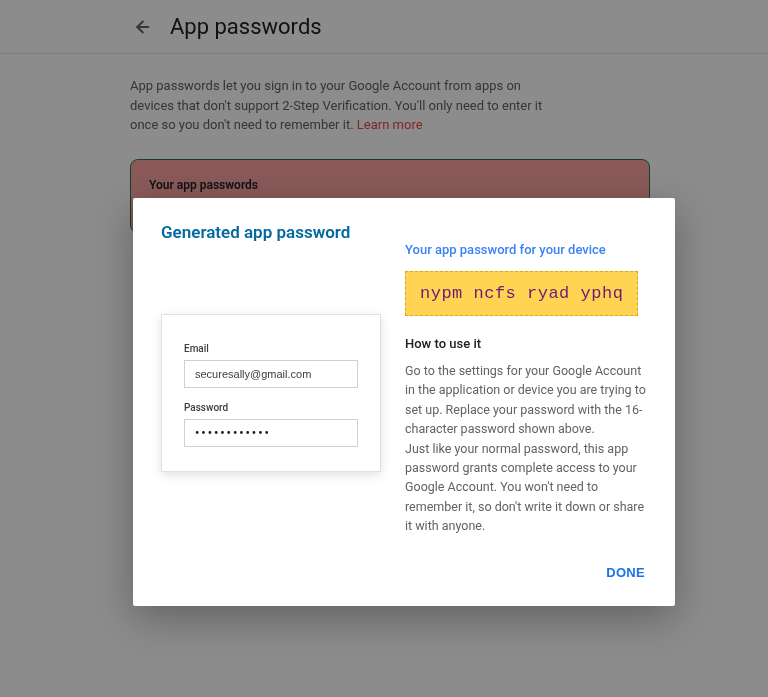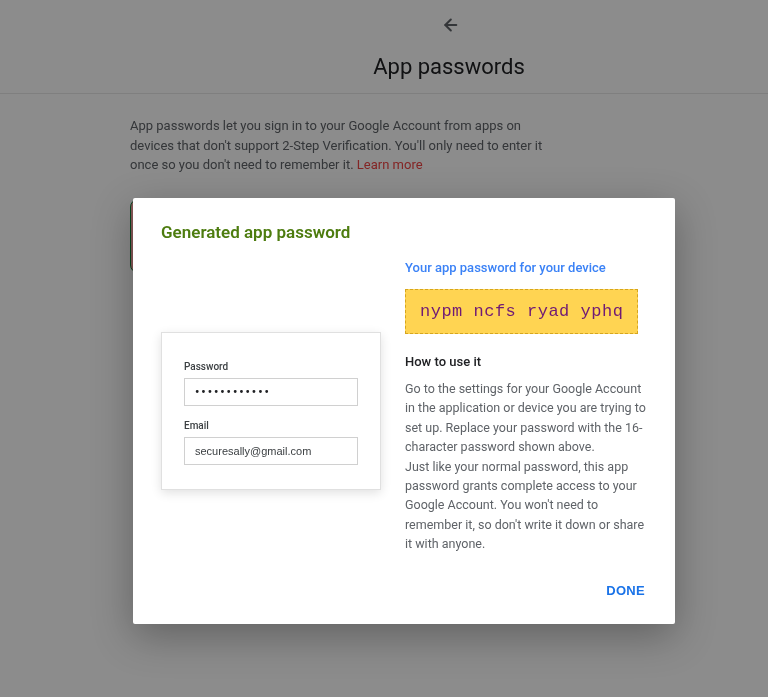--- a/index.html
+++ b/index.html
@@ -16,21 +16,20 @@
       top: 0; left: 0; right: 0; bottom: 0;
       background: #fff;
     }
     .header {
       background: #fff;
       padding: 14px 0 14px 130px;
       border-bottom: 1px solid #e8e8e8;
       display: flex;
       align-items: center;
       gap: 18px;
-      flex-direction: column;
     }
     .back-arrow {
       width: 22px; height: 22px;
       display: inline-flex;
       align-items: center;
       justify-content: center;
       color: #5f6368;
       cursor: pointer;
     }
     .back-arrow svg { width: 22px; height: 22px; }
@@ -74,22 +73,21 @@
       left: 133px;
       width: 542px;
       background: #fff;
       border-radius: 2px;
       padding: 24px 22px 18px 28px;
       box-shadow: 0 12px 40px rgba(0,0,0,0.3);
     }
     .modal-title {
       font-size: 17px;
       font-weight: 600;
-      color: #4d7c0f;
-      margin-bottom: 18px;
+      color: #0369a1;
     }
     .modal-body {
       display: flex;
       gap: 24px;
     }
     .left-col {
       flex: 0 0 220px;
       padding-top: 72px;
     }
     .sample-card {
@@ -194,26 +192,26 @@
 
 <div class="overlay"></div>
 
 <div class="modal">
   <div class="modal-title">Generated app password</div>
 
   <div class="modal-body">
     <div class="left-col">
       <div class="sample-card">
         <div class="field-group">
+          <div class="field-label">Email</div>
+          <input class="field-input" type="text" readonly="" value="securesally@gmail.com" style="">
+        </div>
+        <div class="field-group">
           <div class="field-label">Password</div>
           <div class="field-input pw-dots">••••••••••••</div>
-        </div>
-        <div class="field-group">
-          <div class="field-label">Email</div>
-          <input class="field-input" type="text" readonly="" value="securesally@gmail.com" style="">
         </div>
       </div>
     </div>
 
     <div class="right-col">
       <div class="subhead">Your app password for your device</div>
       <div class="generated-pw">nypm ncfs ryad yphq</div>
       <div class="howto">How to use it</div>
       <div class="instructions">
         <span>Go to the settings for your Google Account in the application or device you are trying to set up. Replace your password with the 16-character password shown above.</span><br>

